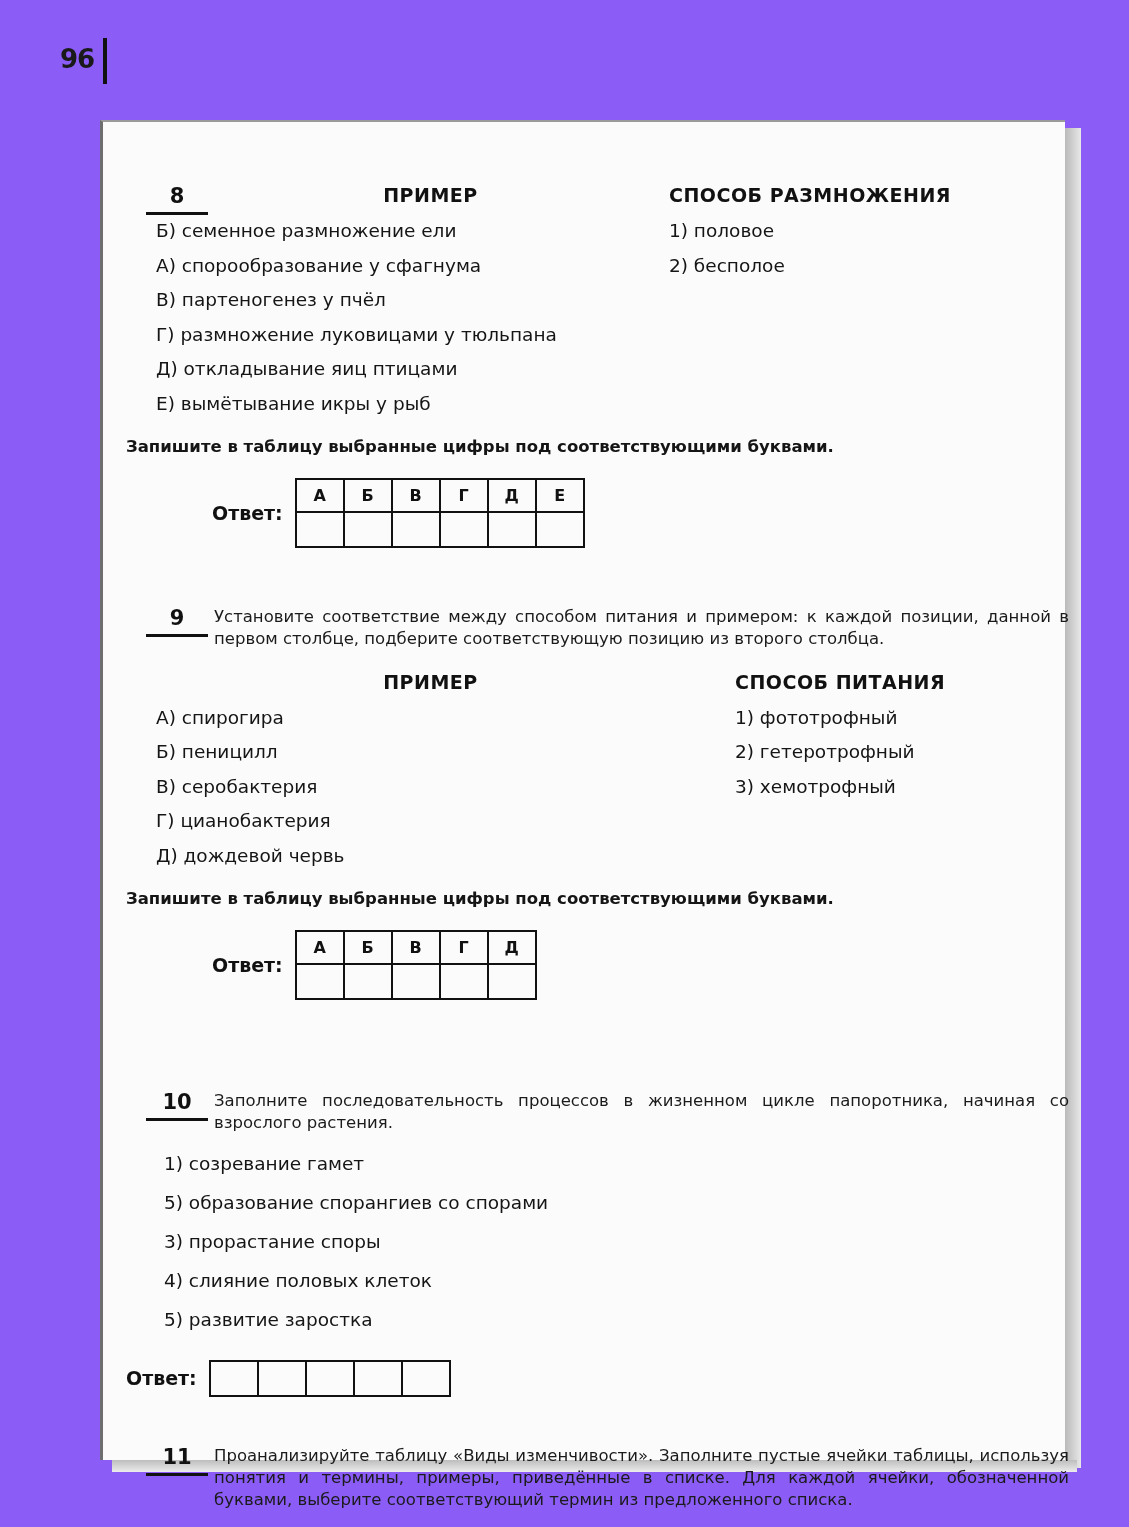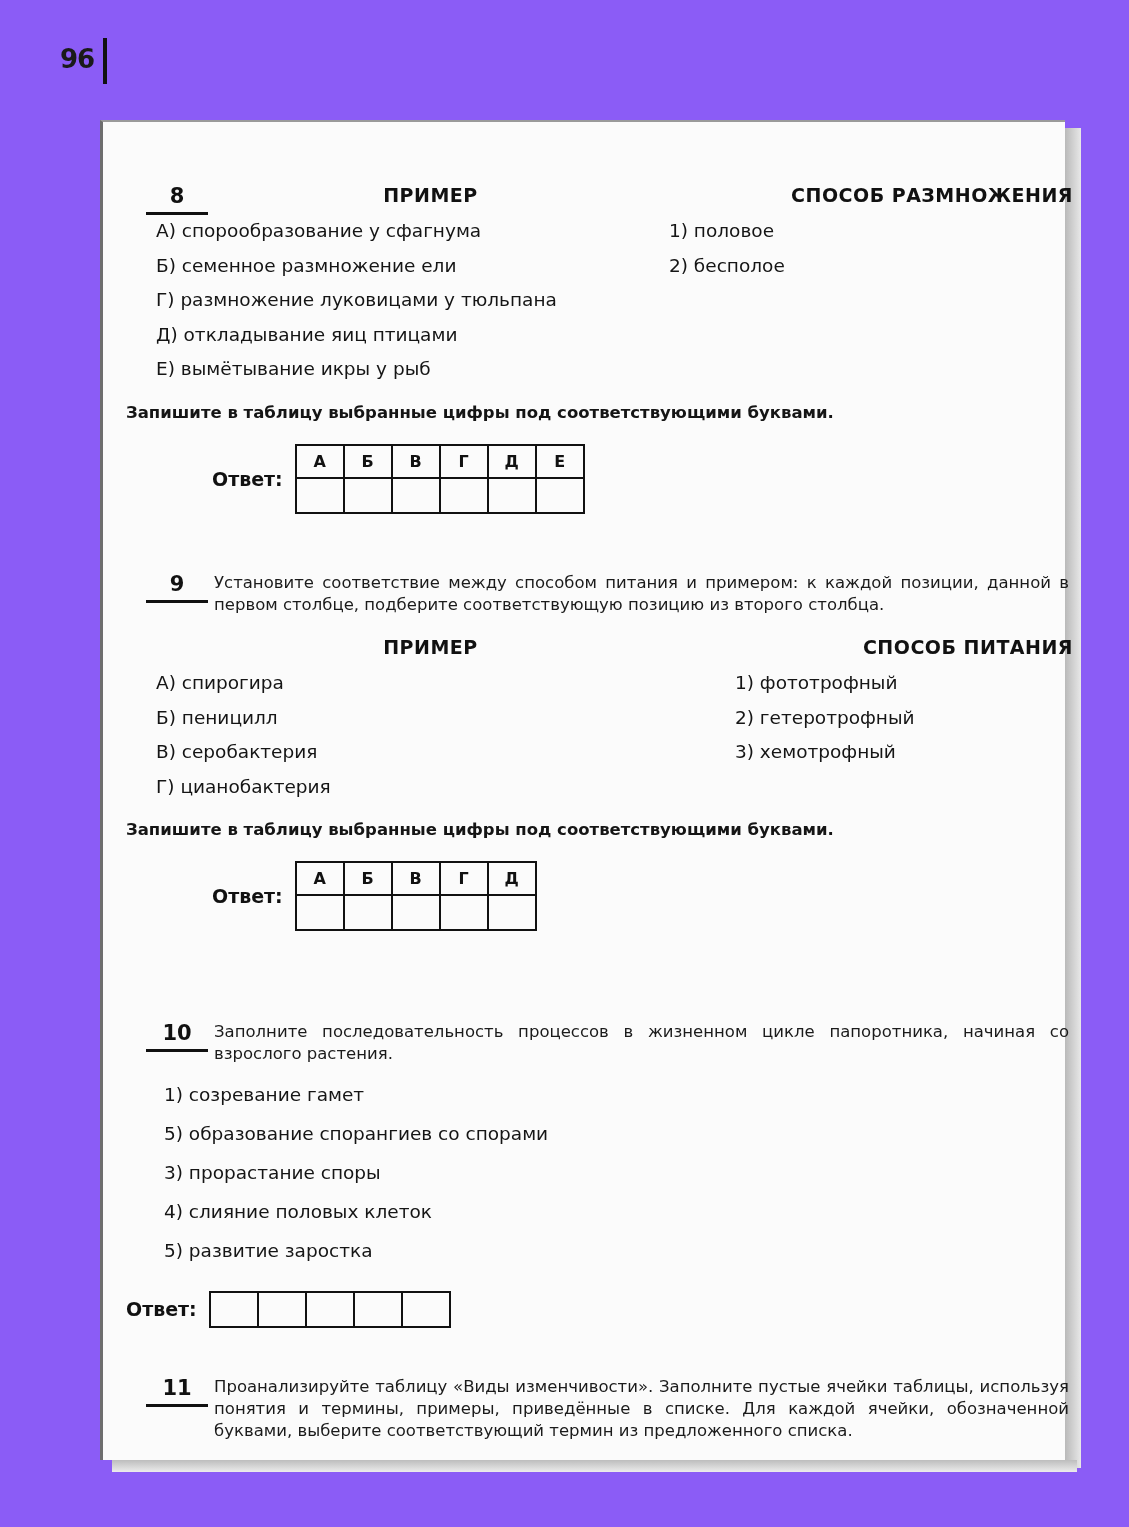--- a/index.html
+++ b/index.html
@@ -122,21 +122,21 @@
     font-size: 19px;
     font-weight: bold;
     letter-spacing: 0.5px;
     color: #111;
   }
   .col-head.left {
     text-align: center;
     padding-left: 80px;
   }
   .col-head.right {
-    text-align: right;
+    text-align: left;
     padding-left: 6px;
   }
   .col-head.right.shift {
     padding-left: 72px;
   }
   .item {
     font-size: 18.5px;
     line-height: 1.0;
     margin-top: 16px;
     color: #151515;
@@ -213,22 +213,23 @@
 
   <div class="content">
 
     <div class="task sp-8">
       <div class="task-num">8</div>
       <div class="task-num-rule"></div>
 
       <div class="columns">
         <div class="col-left">
           <div class="col-head left">ПРИМЕР</div>
+          <div class="item">Б) семенное размножение ели</div>
           <div class="item">А) спорообразование у сфагнума</div>
-          <div class="item">Б) семенное размножение ели</div>
+          <div class="item">В) партеногенез у пчёл</div>
           <div class="item">Г) размножение луковицами у тюльпана</div>
           <div class="item">Д) откладывание яиц птицами</div>
           <div class="item">Е) вымётывание икры у рыб</div>
         </div>
         <div class="col-right">
           <div class="col-head right">СПОСОБ РАЗМНОЖЕНИЯ</div>
           <div class="item">1) половое</div>
           <div class="item">2) бесполое</div>
         </div>
       </div>
@@ -265,20 +266,21 @@
       <div class="task-num-rule"></div>
       <div class="task-text">Установите соответствие между способом питания и примером: к каждой позиции, данной в первом столбце, подберите соответствующую позицию из второго столбца.</div>
 
       <div class="columns">
         <div class="col-left">
           <div class="col-head left">ПРИМЕР</div>
           <div class="item">А) спирогира</div>
           <div class="item">Б) пеницилл</div>
           <div class="item">В) серобактерия</div>
           <div class="item">Г) цианобактерия</div>
+          <div class="item">Д) дождевой червь</div>
         </div>
         <div class="col-right">
           <div class="col-head right shift">СПОСОБ ПИТАНИЯ</div>
           <div class="item shift">1) фототрофный</div>
           <div class="item shift">2) гетеротрофный</div>
           <div class="item shift">3) хемотрофный</div>
         </div>
       </div>
 
       <div class="note">Запишите в таблицу выбранные цифры под соответствующими буквами.</div>

